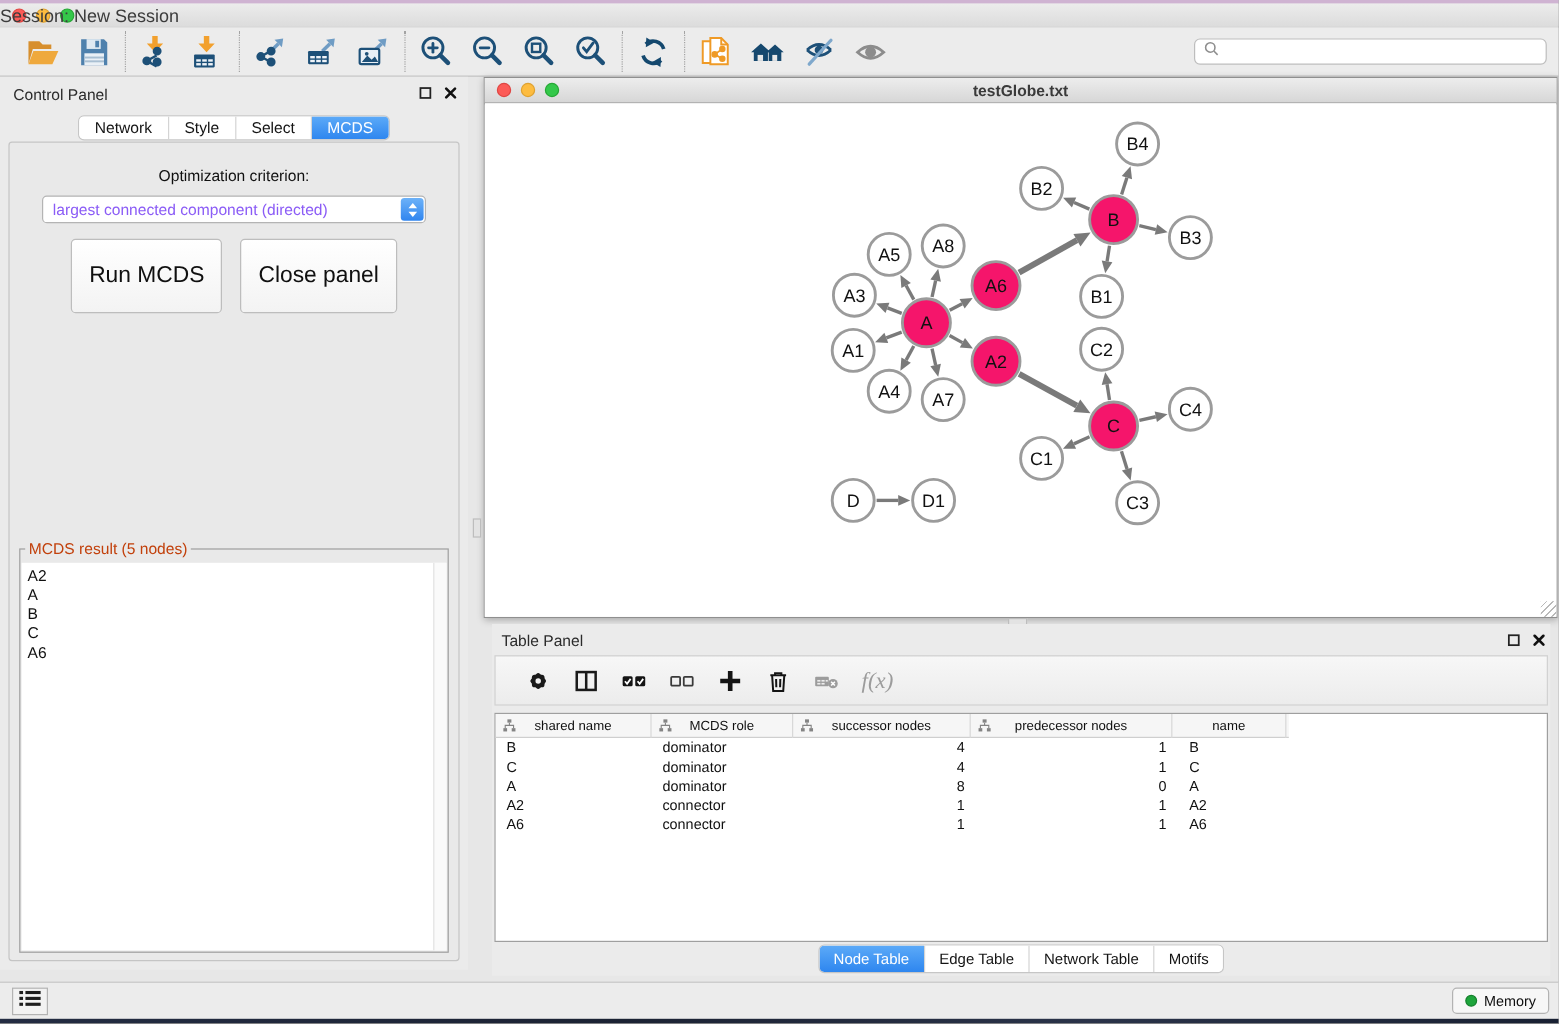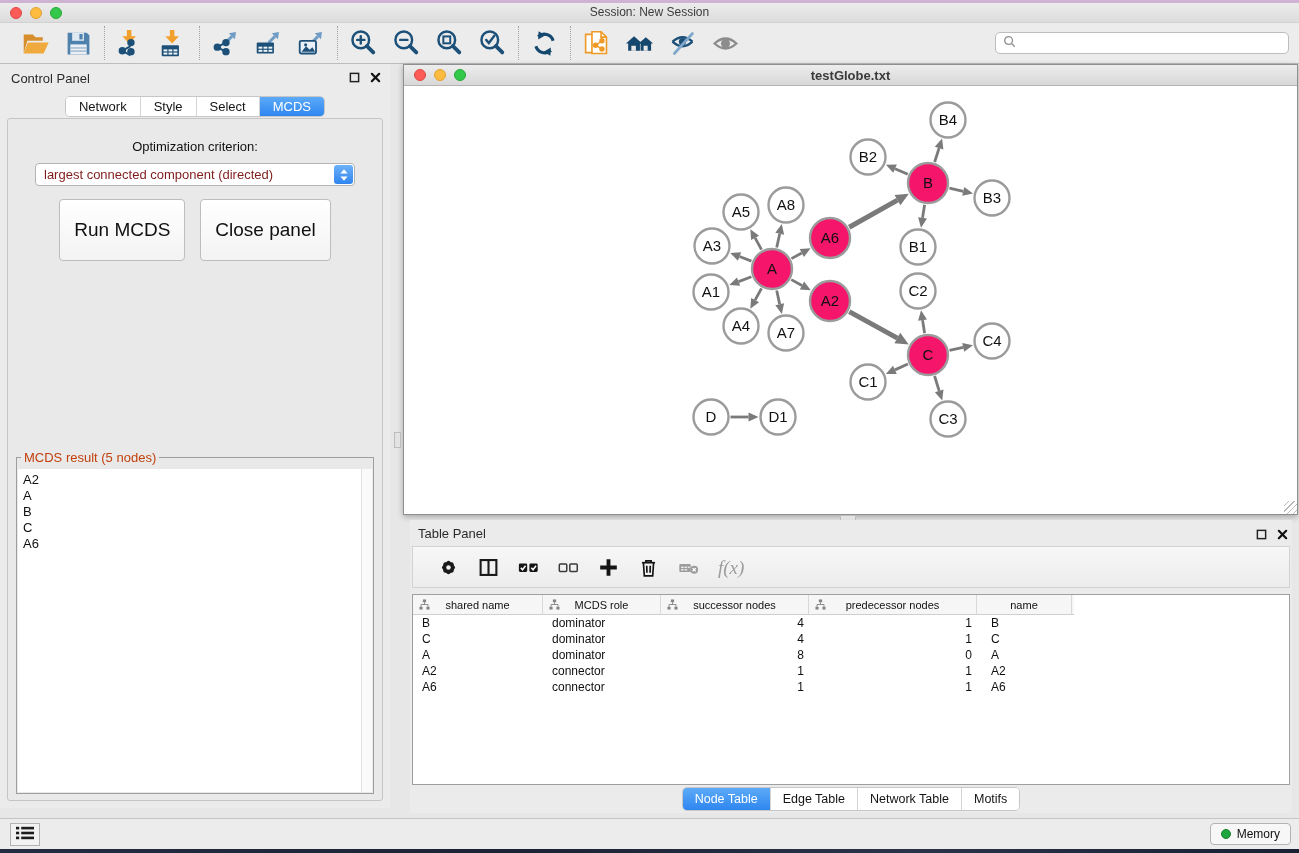--- a/index.html
+++ b/index.html
@@ -11,22 +11,22 @@
   .bottom-strip{position:absolute;bottom:0;left:0;right:0;height:4px;
        background:linear-gradient(90deg,#232c42,#1b2233 40%,#2a3349 70%,#182032);}
   
   .titlebar{position:absolute;top:3px;left:0;right:0;height:20px;
        background:linear-gradient(#ececec,#dcdcdc);border-bottom:1px solid #d2d2d2;}
   .traffic{position:absolute;left:10px;top:4px;display:flex;gap:8px;}
   .light{width:12px;height:12px;border-radius:50%;}
   .light.red{background:#fc5b57;border:1px solid #df4744;}
   .light.yellow{background:#fdbc40;border:1px solid #dfa231;}
   .light.green{background:#34c84a;border:1px solid #27a836;}
-  .titlebar-title{position:absolute;left:0;right:0;top:2px;text-align:center;
-       font-size:12px;color:#3c3c3c;}
+  .titlebar-title{position:absolute;left:0;right:0;top:2px;text-align:left;
+       font-size:15px;color:#3c3c3c;}
   
   .toolbar{position:absolute;top:23px;left:0;right:0;height:41px;background:#ececec;
        border-bottom:1px solid #bcbcbc;display:flex;align-items:center;padding:0 10px;}
   #toolbar-groups{display:flex;align-items:center;}
   .tb-group{display:flex;align-items:center;gap:12px;padding:0 10px;}
   .tb-sep{width:0;height:34px;border-left:1px dotted #a3a3a3;}
   .tb-btn{background:none;border:none;padding:1px;line-height:0;cursor:default;}
   .search-field{margin-left:auto;width:294px;height:22px;background:#fff;
        border:1px solid #bdbdbd;border-radius:5px;display:flex;align-items:center;
        padding:0 7px;gap:5px;}
@@ -43,21 +43,21 @@
   .seg{display:flex;border-radius:5px;overflow:hidden;border:1px solid #c6c6c6;background:#fff;}
   .seg-tab{padding:2px 13px;font-size:13px;color:#141414;background:#fff;
        border-left:1px solid #d4d4d4;white-space:nowrap;}
   .seg-tab:first-child{border-left:none;}
   .seg-tab.selected{background:linear-gradient(#5caaf8,#2e86ef);color:#fff;}
   .cp-body{position:absolute;top:54px;left:7px;right:7px;bottom:7px;background:#e9e9e9;
        border:1px solid #c5c5c5;border-radius:3px;}
   .crit-label{margin-top:20px;text-align:center;font-size:13px;color:#101010;}
   .combo{position:relative;margin:9px 27px 0;height:23px;background:#fff;
        border:1px solid #b4b4b4;border-radius:4px;display:flex;align-items:center;}
-  .combo-value{flex:1;font-size:13px;padding-left:8px;white-space:nowrap;overflow:hidden;color:#7f1d1d;}
+  .combo-value{flex:1;font-size:13px;padding-left:8px;white-space:nowrap;overflow:hidden;color:#8b5cf6;}
   .combo-stepper{width:19px;height:19px;margin-right:1px;border-radius:3px;
        background:linear-gradient(#6db2f8,#3085ef);display:flex;align-items:center;justify-content:center;}
   .btn-row{display:flex;justify-content:center;gap:15px;margin-top:13px;}
   .btn{font-size:19px;padding:19px 14px;background:linear-gradient(#ffffff,#f3f3f3);
        border:1px solid #bdbdbd;border-radius:4px;color:#101010;}
   .result-box{position:absolute;left:8px;right:8px;top:338px;bottom:6px;
        border:1px solid #9e9e9e;background:#e9e9e9;}
   .result-legend{position:absolute;top:-8px;left:4px;background:#e9e9e9;
        padding:0 3px;font-size:13px;color:#c2410c;}
   .result-list{position:absolute;left:1px;right:1px;top:11px;bottom:1px;background:#fff;

